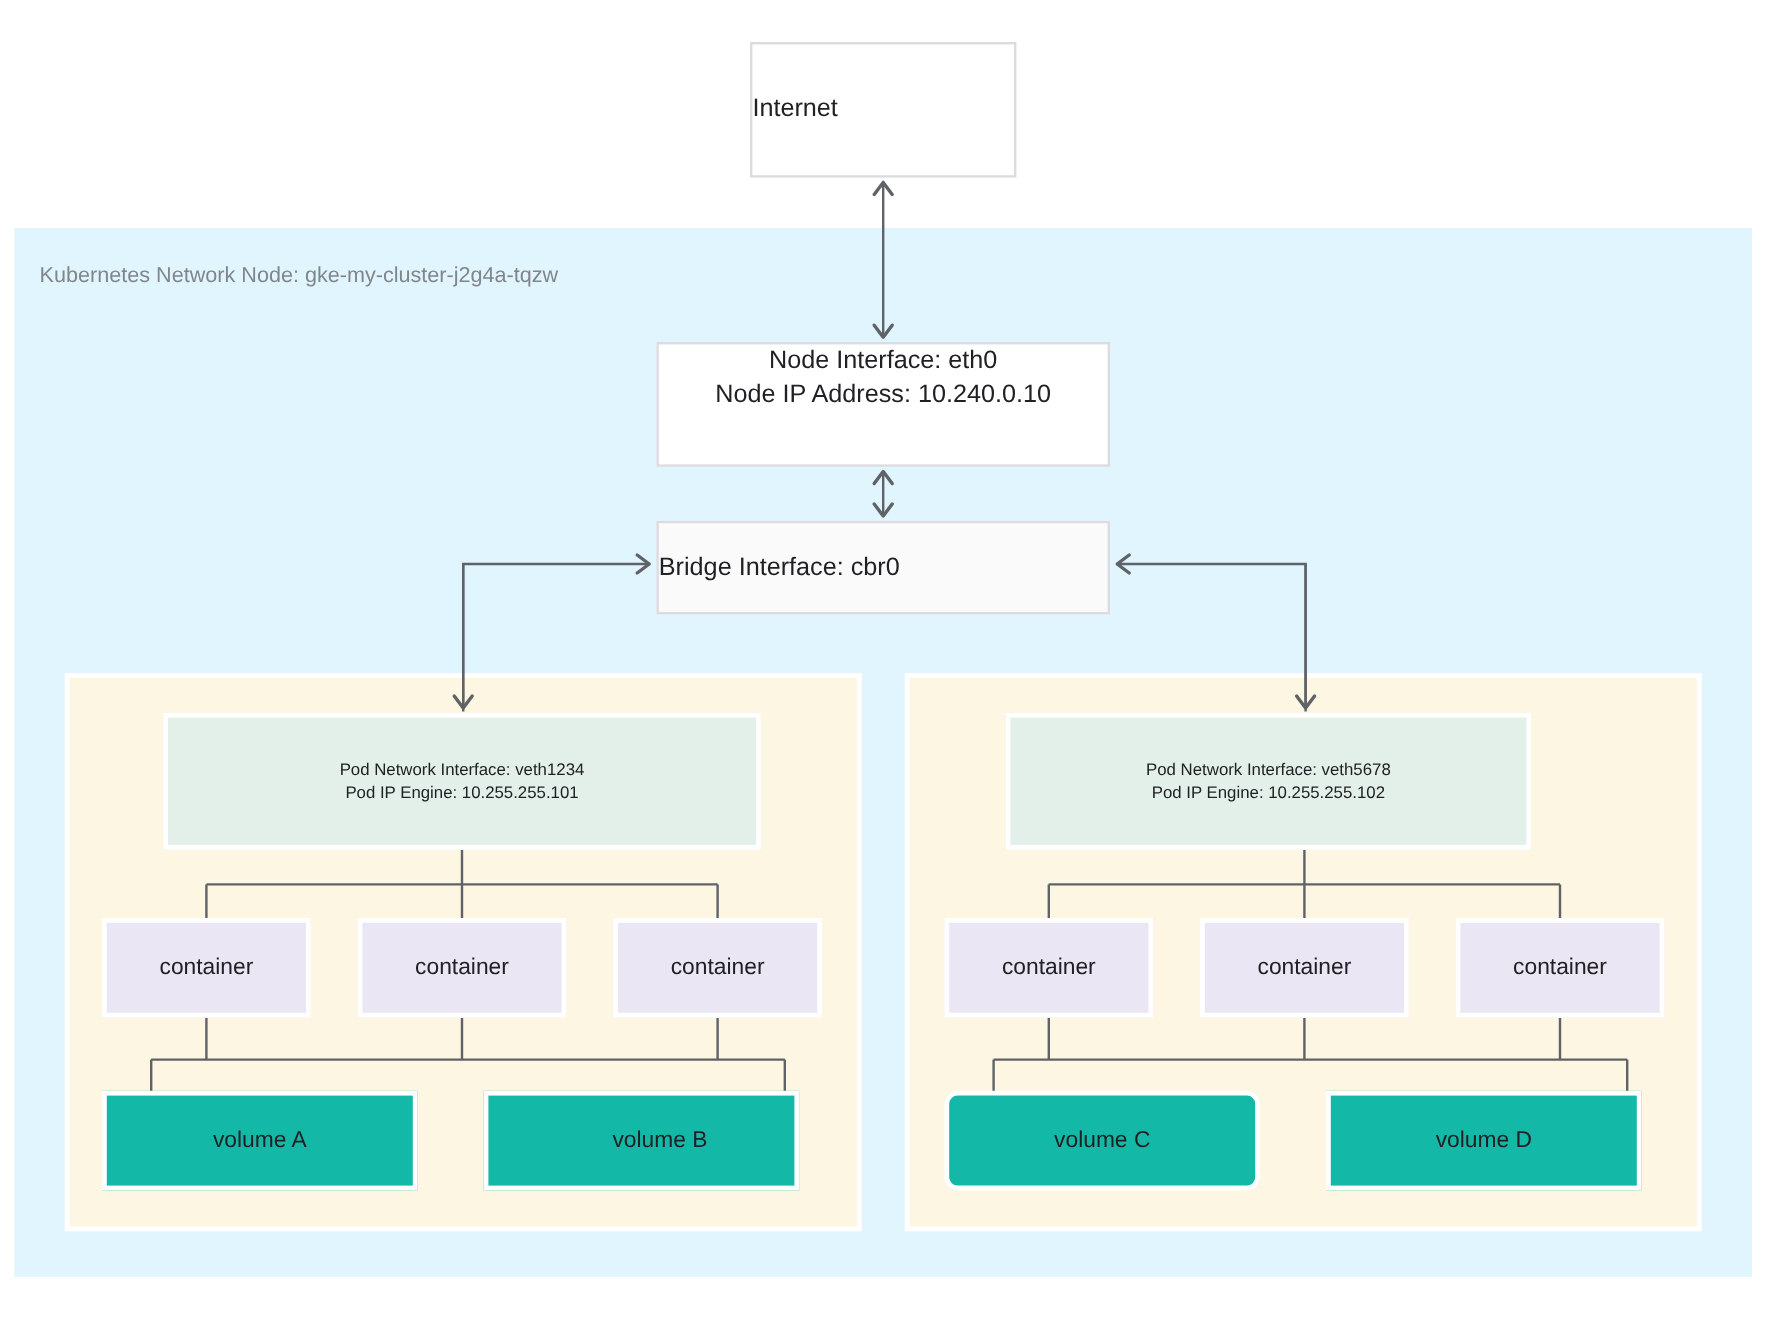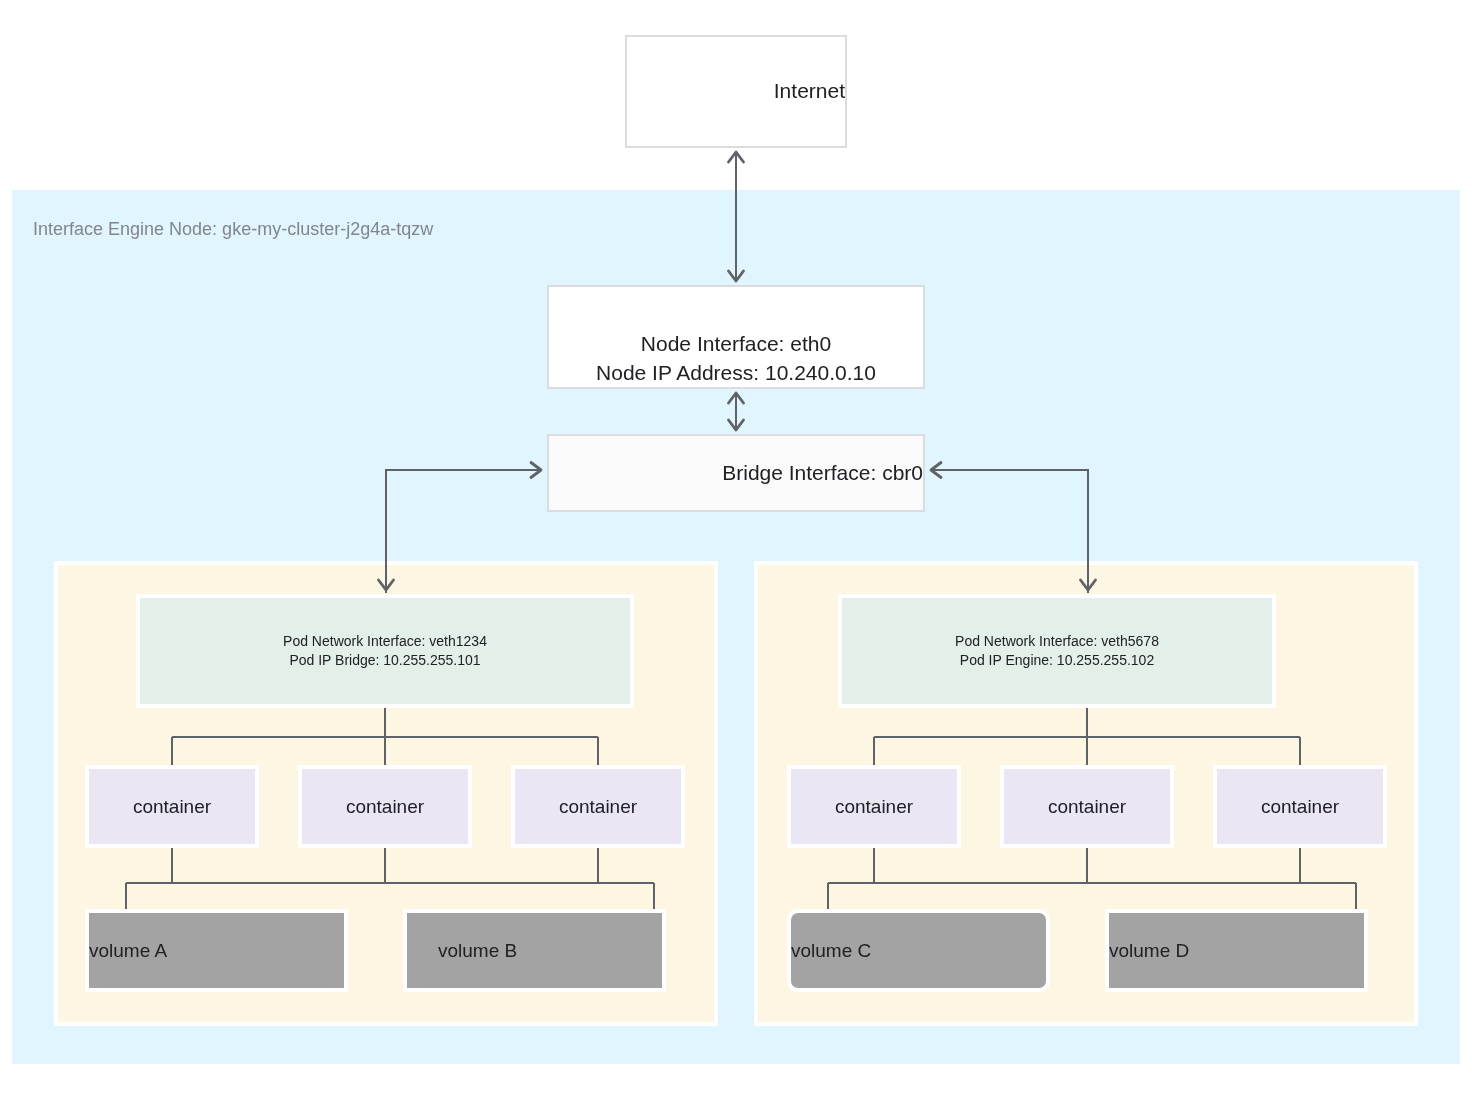--- a/index.html
+++ b/index.html
@@ -18,21 +18,21 @@
     position: absolute;
     left: 0; top: 0;
     width: 1472px;
     height: 1100px;
   }
   .box {
     position: absolute;
     box-sizing: border-box;
     display: flex;
     align-items: center;
-    justify-content: flex-end;
+    justify-content: flex-start;
     text-align: center;
     line-height: 1.35;
     color: #202124;
   }
 
   
   #internet-box {
     left: 625px; top: 35px; width: 222px; height: 113px;
     background: #ffffff;
     border: 2px solid #dadce0;
@@ -116,38 +116,38 @@
     color: #202124;
   }
 
   
   .volume-box {
     position: absolute;
     box-sizing: border-box;
     top: 909px;
     width: 263px;
     height: 83px;
-    background: #a3a3a3;
-    border: 4px solid #ffffff;
-    display: flex;
-    align-items: center;
-    justify-content: flex-start;
+    background: #14b8a6;
+    border: 4px solid #ffffff;
+    display: flex;
+    align-items: center;
+    justify-content: center;
     font-size: 19px;
     color: #202124;
   }
 
   #wires { position: absolute; left: 0; top: 0; width: 1472px; height: 1100px; pointer-events: none; }
 </style>
 </head>
 <body>
 
 <div id="canvas">
 
   <div id="node-region"></div>
-  <div id="node-region-label">Interface Engine Node: gke-my-cluster-j2g4a-tqzw</div>
+  <div id="node-region-label">Kubernetes Network Node: gke-my-cluster-j2g4a-tqzw</div>
 
   <div class="pod-group" id="pod-group-1"></div>
   <div class="pod-group" id="pod-group-2"></div>
 
   <svg id="wires" viewBox="0 0 1472 1100">
     <defs>
       <marker id="arrow-down" viewBox="0 0 12 12" refX="6" refY="9" markerWidth="10" markerHeight="10" orient="auto-start-reverse">
         <path d="M1.5 3 L6 9 L10.5 3" fill="none" stroke="#5f6368" stroke-width="1.7" stroke-linecap="round" stroke-linejoin="round"></path>
       </marker>
       <marker id="arrow-head" viewBox="0 0 12 12" refX="9" refY="6" markerWidth="10" markerHeight="10" orient="auto-start-reverse">
@@ -204,21 +204,21 @@
     <span>Node Interface: eth0</span>
     <span>Node IP Address: 10.240.0.10</span>
   </div>
 
   <div class="box" id="bridge-box">
     <span>Bridge Interface: cbr0</span>
   </div>
 
   <div class="pod-iface" id="pod-iface-1">
     <span>Pod Network Interface: veth1234</span>
-    <span>Pod IP Bridge: 10.255.255.101</span>
+    <span>Pod IP Engine: 10.255.255.101</span>
   </div>
 
   <div class="pod-iface" id="pod-iface-2">
     <span>Pod Network Interface: veth5678</span>
     <span>Pod IP Engine: 10.255.255.102</span>
   </div>
 
   <div class="container-box" style="left:85px;">
     <span>container</span>
   </div>

